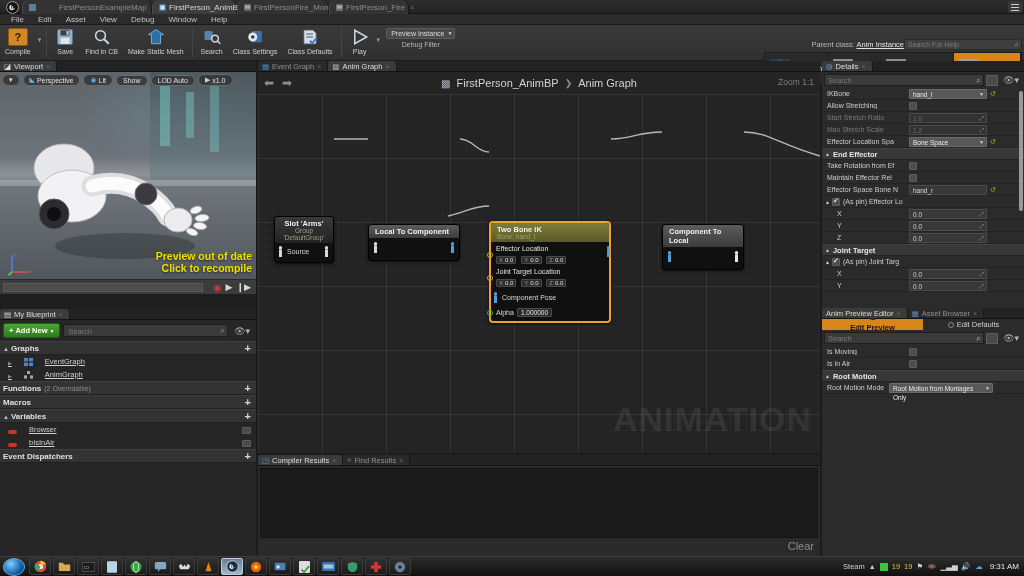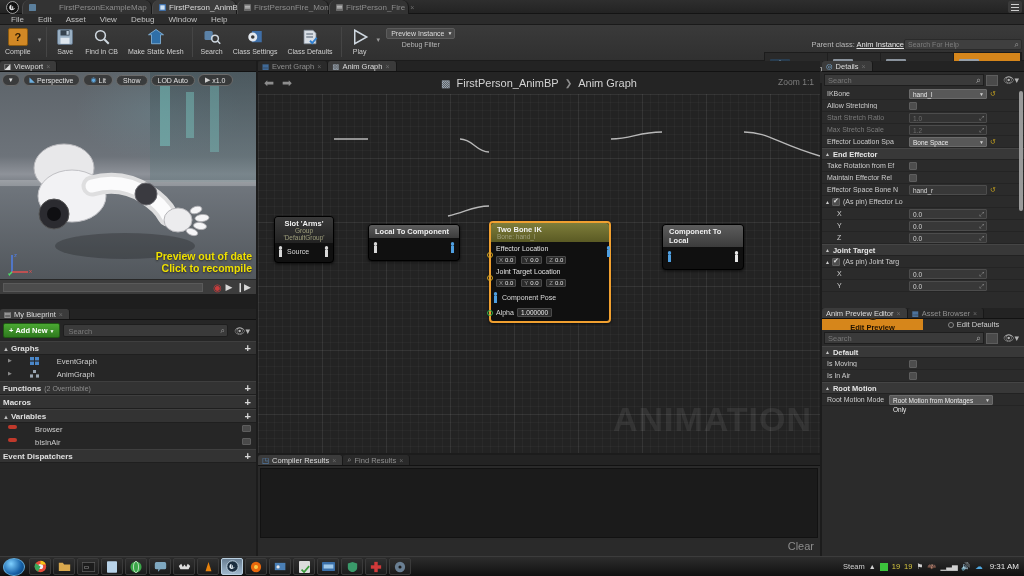--- a/index.html
+++ b/index.html
@@ -162,22 +162,22 @@
   .eye { font-size: 9px; color: #b4b4b4; padding: 0 3px; }
   .sect {
     display: flex; align-items: center; justify-content: space-between;
     background: #333333; border-top: 1px solid #3f3f3f; border-bottom: 1px solid #1f1f1f;
     padding: 2px 5px 2px 3px; font-size: 8px; color: #e0e0e0; font-weight: bold; height: 14px;
   }
   .sect .sub { font-weight: normal; color: #8e8e8e; font-size: 7px; margin-left: 3px; }
   .sect .plus { color: #d8d8d8; font-size: 11px; line-height: 8px; font-weight: bold; }
   .sect .tri { font-size: 6px; color: #c0c0c0; margin-right: 2px; }
   .row {
-    display: flex; align-items: flex-start; gap: 18px; padding: 2px 5px 2px 8px;
-    font-size: 7.5px; color: #cfcfcf; height: 13px;
+    display: flex; align-items: flex-end; gap: 12px; padding: 2px 5px 2px 8px;
+    font-size: 7.5px; color: #cfcfcf; height: 13px; text-decoration: underline;
   }
   .row .tri { font-size: 5px; color: #8a8a8a; }
   .varpill { width: 9px; height: 4px; border-radius: 2px; background: #c0392b; }
   .gicon { width: 9px; height: 8px; }
   .rowend { margin-left: auto; width: 9px; height: 7px; background: #4a4a4a; border: 1px solid #5d5d5d; border-radius: 1px; }
 
   
   .grapharea { position: absolute; left: 258px; top: 61px; width: 562px; height: 392px; background: #242424; }
   .gbread {
     position: absolute; left: 0; top: 11px; width: 562px; height: 22px;
@@ -947,24 +947,20 @@
       </div>
     </div>
     <div class="d-searchrow">
       <div class="d-search" style="flex:1;margin:0;">
         <span>Search</span>
         <span style="position:absolute;right:2px;top:0px;font-size:9px;color:#b0b0b0;">⌕</span>
       </div>
       <div class="d-grid"></div>
       <span class="eye">👁▾</span>
     </div>
-    <div class="dcat">
-      <span class="tri">▲</span>
-      <span>Default</span>
-    </div>
     <div class="drow">
       <span class="dlabel">Is Moving</span>
       <span class="dchk"></span>
     </div>
     <div class="drow">
       <span class="dlabel">Is In Air</span>
       <span class="dchk"></span>
     </div>
     <div class="dcat">
       <span class="tri">▲</span>

